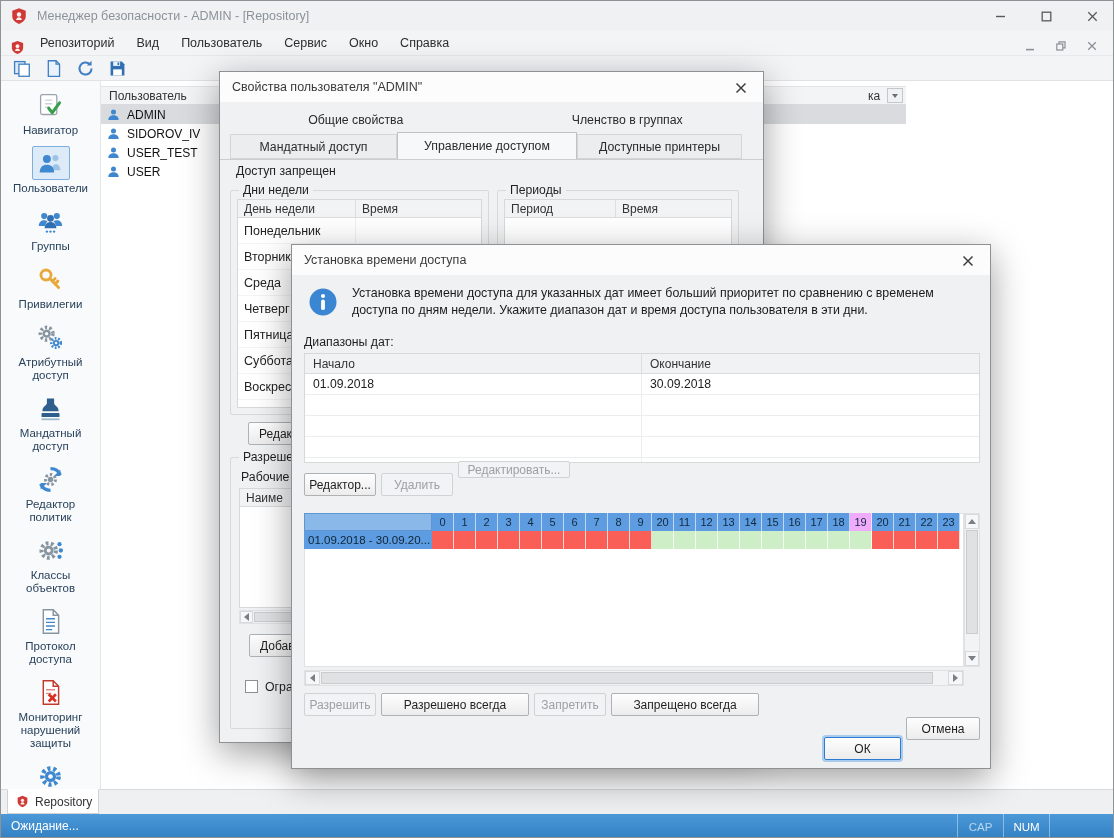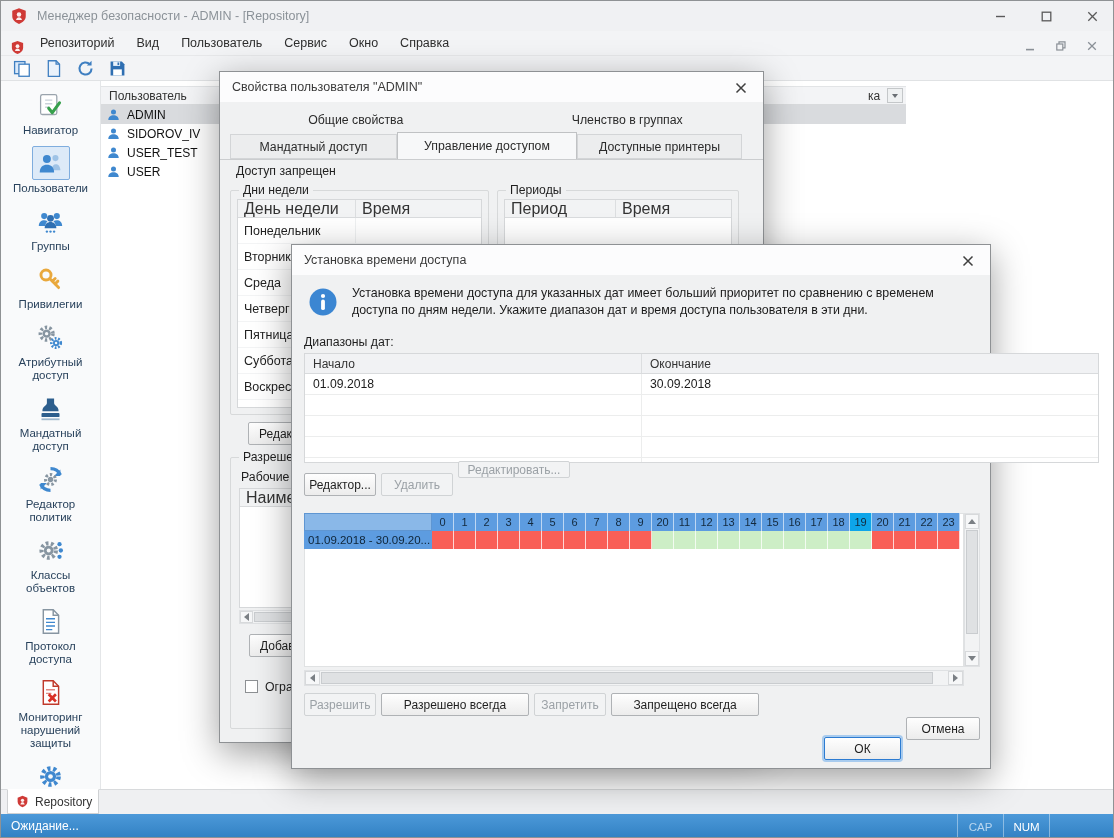--- a/index.html
+++ b/index.html
@@ -67,21 +67,21 @@
   
   .tabs1{display:flex}
   .t1cell{flex:1;display:flex;align-items:center;justify-content:center;font-size:12.3px;color:#2b2b2b}
   .tab2{position:absolute;height:25px;background:#ecedee;border:1px solid #d3d5d7;display:flex;align-items:center;justify-content:center;font-size:12.3px;color:#2b2b2b}
   .tab2.active{height:27px;background:#f7f8f9;border-color:#c0c2c4;border-bottom:none;z-index:2}
 
   
   .grp{position:absolute;border:1px solid #d7d9da;border-radius:2px}
   .grp-title{position:absolute;top:-8px;left:8px;background:#f0f1f2;padding:0 4px;font-size:12.2px;color:#1f1f1f;white-space:nowrap}
   .tbl{position:absolute;background:#fff;border:1px solid #d6d8da;overflow:hidden}
-  .tbl-head{display:flex;height:18px;background:#f2f3f4;border-bottom:1px solid #d9dbdd;color:#333;font-size:16px;align-items:center}
+  .tbl-head{display:flex;height:18px;background:#f2f3f4;border-bottom:1px solid #d9dbdd;color:#333;font-size:12px;align-items:center}
   .th{padding-left:6px;height:100%;display:flex;align-items:center;border-right:1px solid #dcdee0;white-space:nowrap}
   .wrow{display:flex;height:26px;font-size:12.5px;color:#222;border-bottom:1px solid #f3f4f5}
   .wc1{width:118px;padding-left:6px;display:flex;align-items:center;border-right:1px solid #eef0f1;white-space:nowrap}
   .wc2{flex:1}
 
   
   .dt-head{display:flex;height:20px;background:#f1f2f4;border-bottom:1px solid #d9dbdd;font-size:12px;color:#333;align-items:center}
   .dt-c1{width:337px;padding-left:8px;border-right:1px solid #dcdee0;height:100%;display:flex;align-items:center;white-space:nowrap}
   .dt-c2{flex:1;padding-left:8px;height:100%;display:flex;align-items:center;white-space:nowrap}
   .dt-body{height:88px;overflow:hidden;background:#fff}
@@ -551,21 +551,21 @@
 
     <div class="abs" style="left:16px;top:42px;width:30px;height:30px"><svg viewBox="0 0 30 30">
           <circle cx="15" cy="15" r="13.5" fill="#3b86d2"></circle>
           <circle cx="15" cy="9" r="2.1" fill="#fff"></circle>
           <rect x="13.1" y="12.6" width="3.8" height="10.5" rx="1.9" fill="#fff"></rect>
         </svg></div>
     <div class="abs info-text" style="left:60px;top:40px;width:616px">Установка времени доступа для указанных дат имеет больший приоритет по сравнению с временем доступа по дням недели. Укажите диапазон дат и время доступа пользователя в эти дни.</div>
 
     <div class="lbl" style="left:12px;top:90px">Диапазоны дат:</div>
 
-    <div class="tbl" style="left:12px;top:108px;width:795px;height:110px">
+    <div class="tbl" style="left:12px;top:108px;width:676px;height:110px">
       <div class="dt-head">
         <div class="dt-c1">Начало</div>
         <div class="dt-c2">Окончание</div>
       </div>
       <div class="dt-body" id="dateBody">
         <div class="drow">
           <div class="dt-c1">01.09.2018</div>
           <div class="dt-c2">30.09.2018</div>
         </div>
       <div class="drow">
@@ -606,21 +606,21 @@
         <div class="hcell" style="background: rgb(93, 156, 224);">9</div>
         <div class="hcell" style="background: rgb(93, 156, 224);">20</div>
         <div class="hcell" style="background: rgb(93, 156, 224);">11</div>
         <div class="hcell" style="background: rgb(93, 156, 224);">12</div>
         <div class="hcell" style="background: rgb(93, 156, 224);">13</div>
         <div class="hcell" style="background: rgb(93, 156, 224);">14</div>
         <div class="hcell" style="background: rgb(93, 156, 224);">15</div>
         <div class="hcell" style="background: rgb(93, 156, 224);">16</div>
         <div class="hcell" style="background: rgb(93, 156, 224);">17</div>
         <div class="hcell" style="background: rgb(93, 156, 224);">18</div>
-        <div class="hcell" style="background: #0ea5e9; text-align: center;">19</div>
+        <div class="hcell" style="background: #f0abfc; text-align: center;">19</div>
         <div class="hcell" style="background: rgb(93, 156, 224);">20</div>
         <div class="hcell" style="background: rgb(93, 156, 224);">21</div>
         <div class="hcell" style="background: rgb(93, 156, 224);">22</div>
         <div class="hcell" style="background: rgb(93, 156, 224);">23</div>
       </div>
     <div class="abs rowlabel" style="left: 12px; top: 286px; width: 128px; height: 18px; background: rgb(93, 156, 224);">01.09.2018 - 30.09.20...</div>
     <div class="abs" style="left:140px;top:286px;display:flex" id="stateRow">
         <div class="scell" style="background: rgb(249, 95, 87);"></div>
         <div class="scell" style="background: rgb(249, 95, 87);"></div>
         <div class="scell" style="background: rgb(249, 95, 87);"></div>

